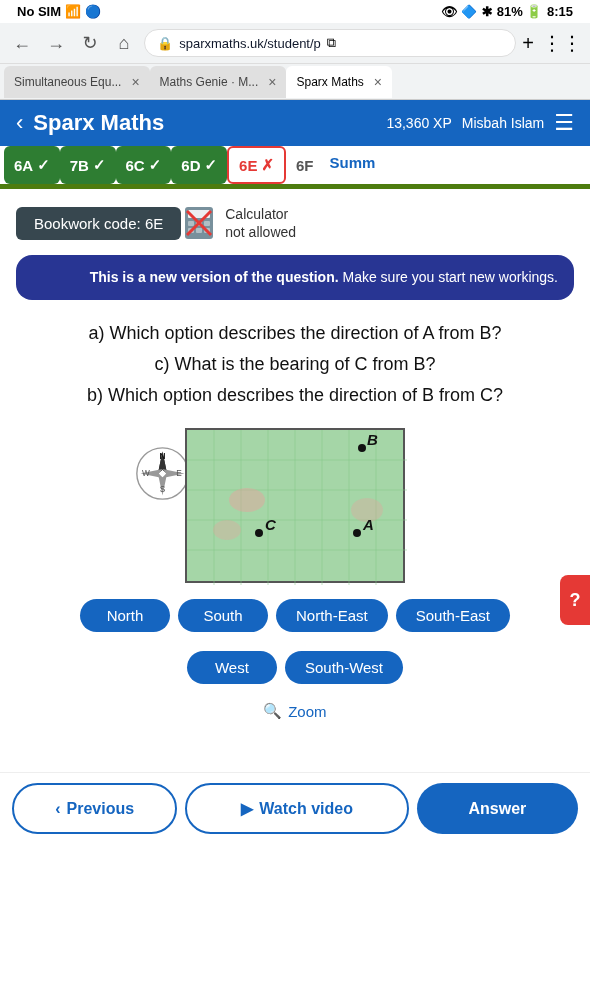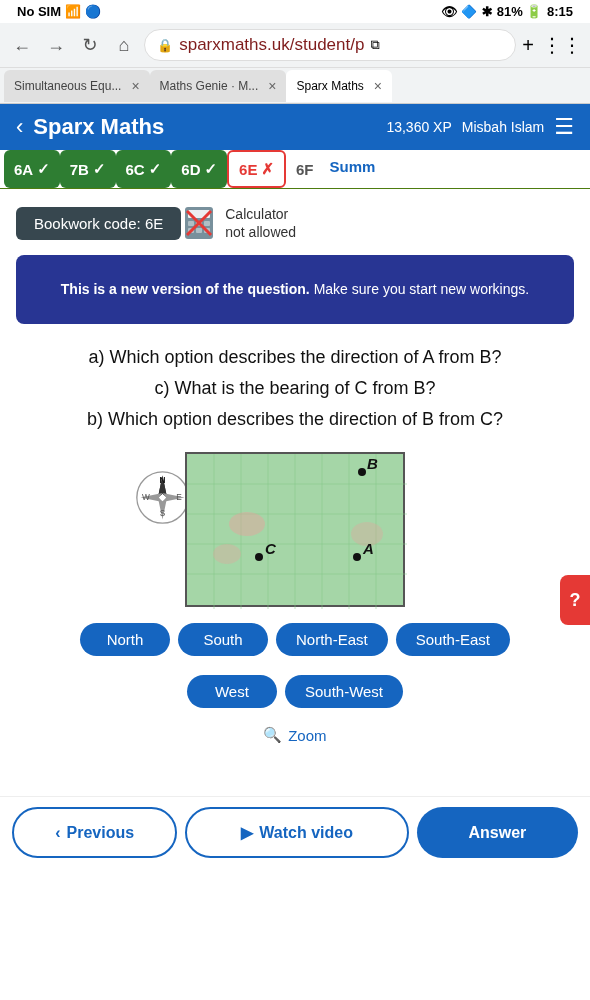--- a/index.html
+++ b/index.html
@@ -44,21 +44,21 @@
       flex: 1;
       background: #fff;
       border-radius: 20px;
       padding: 5px 12px;
       font-size: 13px;
       display: flex;
       align-items: center;
       gap: 6px;
       border: 1px solid #ddd;
     }
-    .address-text { color: #7f1d1d; font-size: 17px; }
+    .address-text { color: #0f172a; font-size: 13px; }
     .toolbar-actions { display: flex; align-items: center; gap: 8px; }
 
     
     .browser-tabs {
       background: #f1f3f4;
       display: flex;
       align-items: center;
       padding: 0 4px;
       border-bottom: 1px solid #ccc;
       height: 36px;
@@ -118,21 +118,21 @@
       background: none;
       border: none;
       cursor: pointer;
     }
 
     
     .topic-nav {
       display: flex;
       overflow-x: auto;
       background: #fff;
-      border-bottom: 1px solid #4d7c0f;
+      border-bottom: 5px solid #4d7c0f;
       padding: 0 4px;
       scrollbar-width: none;
     }
     .topic-nav::-webkit-scrollbar { display: none; }
     .topic-item {
       display: flex;
       align-items: center;
       gap: 4px;
       padding: 8px 10px;
       font-size: 15px;
@@ -176,23 +176,23 @@
       position: relative;
       width: 36px; height: 36px;
     }
     .calc-icon svg { width: 36px; height: 36px; }
     .calc-text { font-size: 14px; color: #333; line-height: 1.3; }
 
     
     .notice-banner {
       background: #283593;
       color: #fff;
-      padding: 24px 16px;
-      border-radius: 8px;
-      text-align: center;
+      padding: 12px 16px;
+      border-radius: 16px;
+      text-align: right;
       font-size: 14px;
       margin-bottom: 18px;
       line-height: 1.5;
     }
     .notice-banner strong { font-weight: bold; }
 
     
     .question-text {
       font-size: 18px;
       line-height: 1.7;

